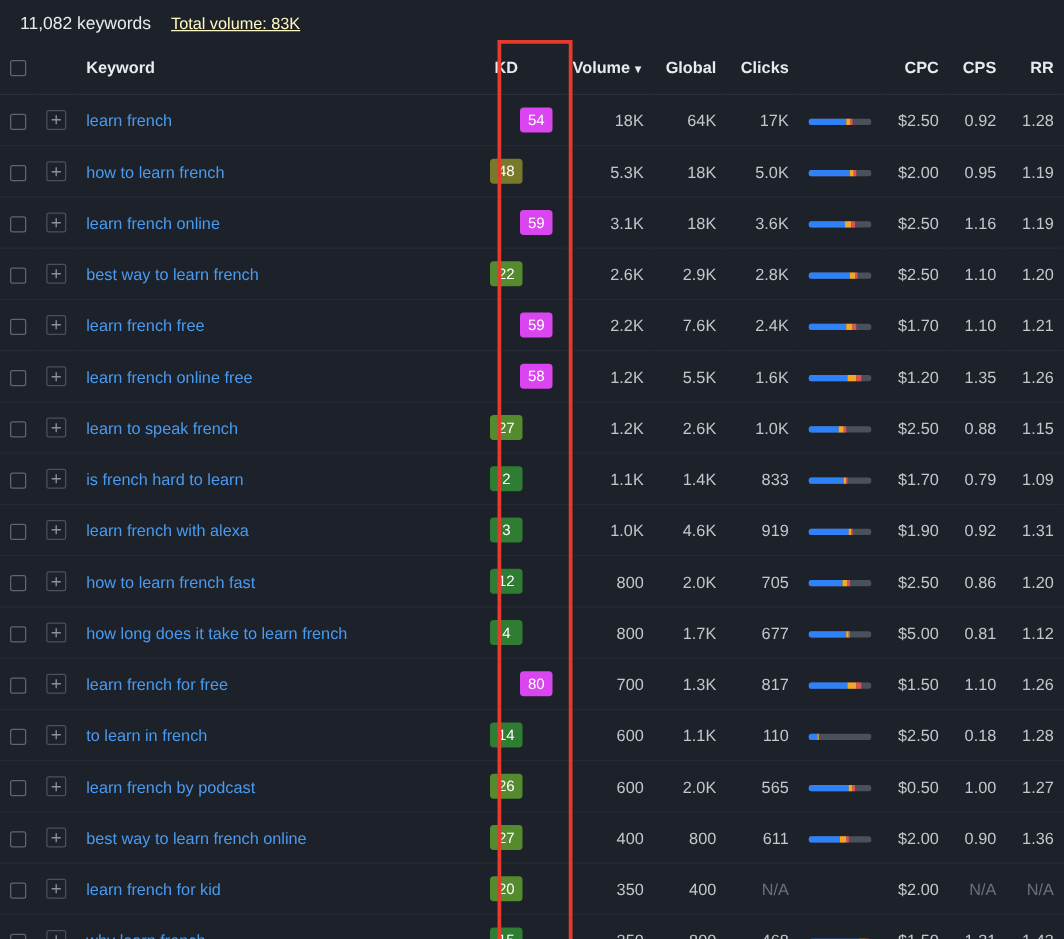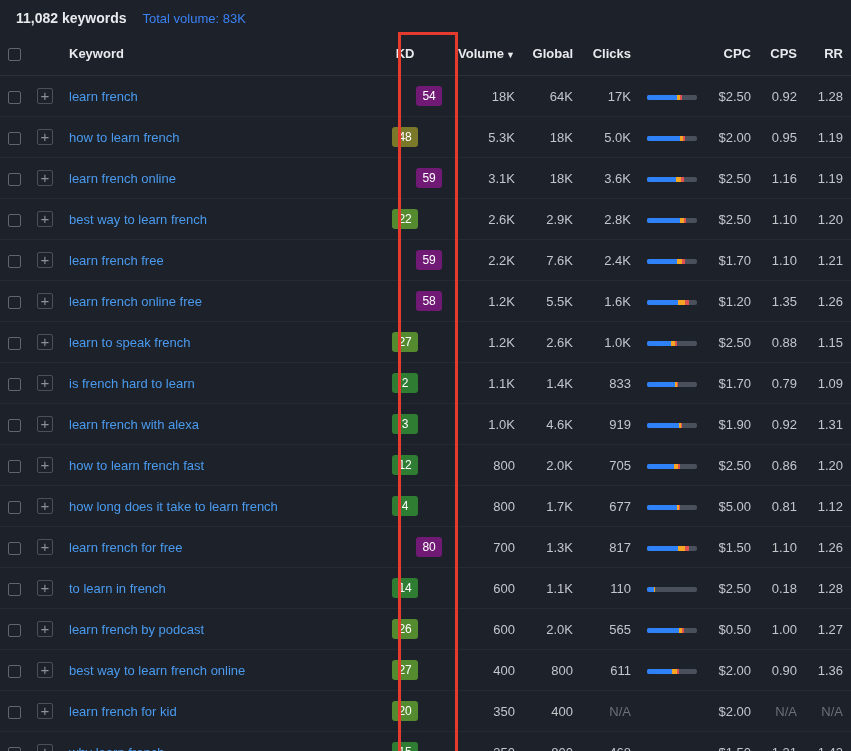--- a/index.html
+++ b/index.html
@@ -9,22 +9,22 @@
     font-family: -apple-system, BlinkMacSystemFont, "Segoe UI", Arial, sans-serif;
     font-size: 13px;
     width: 851px;
   }
   .summary {
     padding: 10px 16px;
     display: flex;
     align-items: baseline;
     gap: 16px;
   }
-  .summary .count { color: #e8eaed; font-weight: 700; font-size: 14px; }
-  .summary .vol { color: #3b82f6; font-size: 13px; }
+  .summary .count { color: #e8eaed; font-weight: 400; font-size: 14px; }
+  .summary .vol { color: #fef9c3; font-size: 13px; text-decoration: underline; }
   .table { width: 100%; border-collapse: collapse; }
   .table thead th {
     text-align: right;
     font-weight: 600;
     color: #e8eaed;
     padding: 10px 8px 14px 8px;
     border-bottom: 1px solid #2a2f38;
     white-space: nowrap;
     font-size: 13px;
   }
@@ -77,21 +77,21 @@
     padding: 3px 5px;
     border-radius: 3px;
     font-size: 12px;
     color: #fff;
     text-align: center;
     font-weight: 500;
   }
   .kd-green { background: #2e7d32; }
   .kd-lime  { background: #558b2f; }
   .kd-olive { background: #7a792a; }
-  .kd-amber { background: #701a75; margin-left: 48px; }
+  .kd-amber { background: #d946ef; margin-left: 48px; }
 
   .kd-highlight {
     position: absolute;
     border: 3px solid #e43b2e;
     pointer-events: none;
   }
   .container { position: relative; }
 
   .bar {
     width: 50px; height: 5px;

